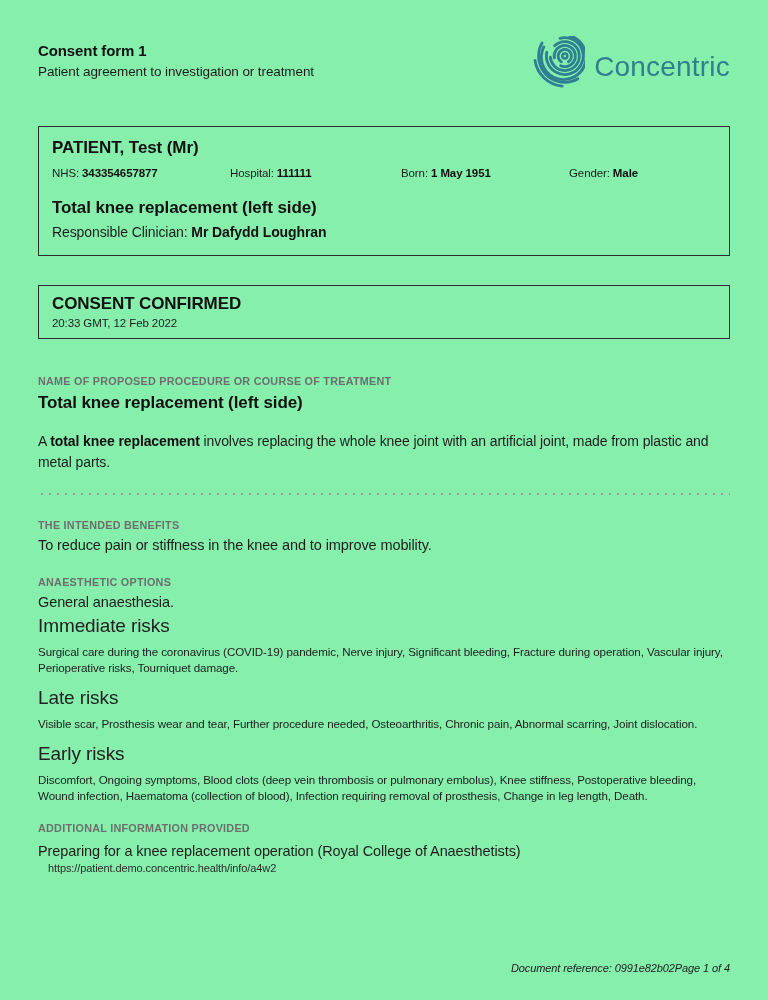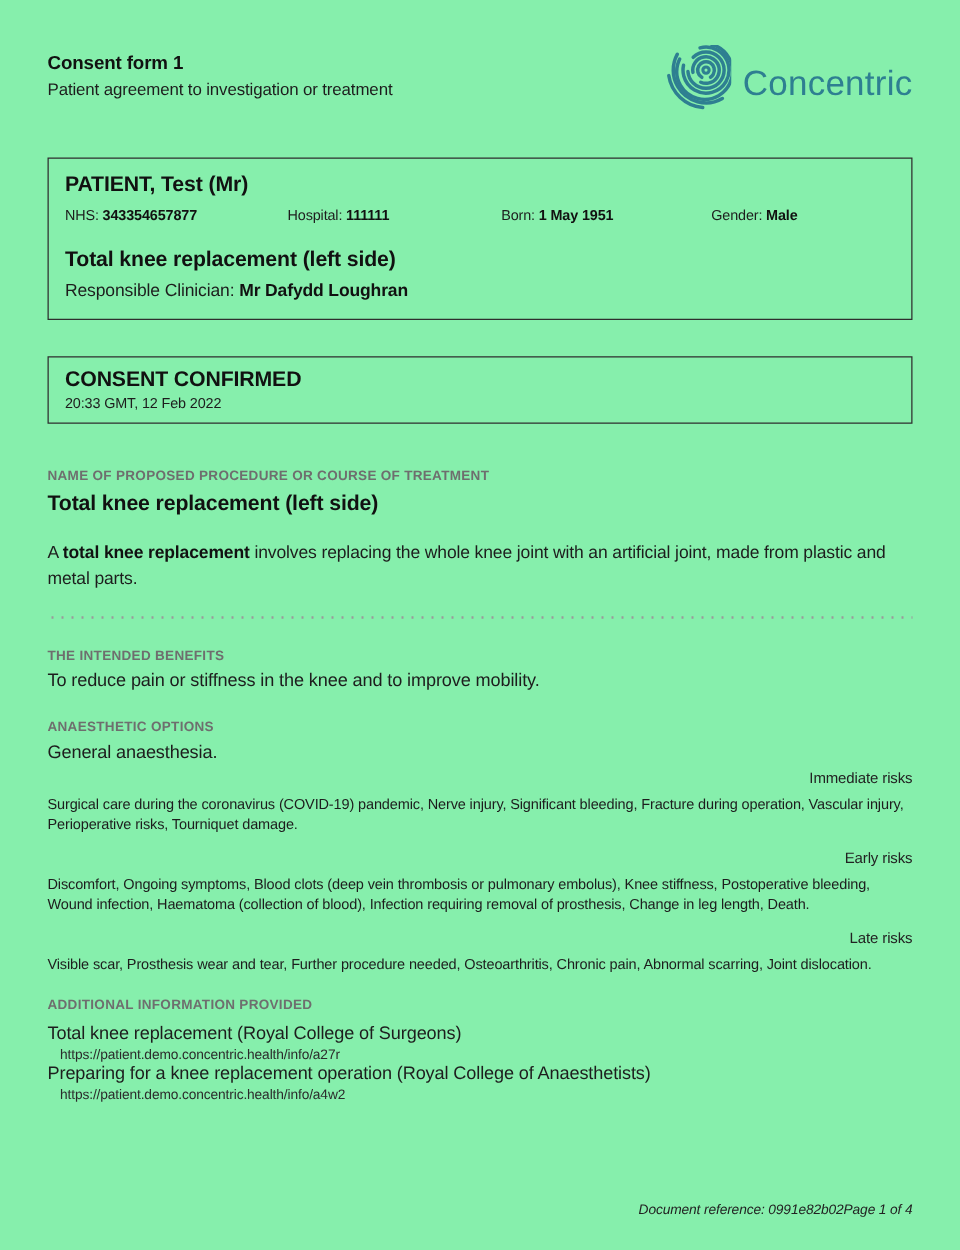--- a/index.html
+++ b/index.html
@@ -34,21 +34,21 @@
   .sec-label{font-size:10.8px;font-weight:700;color:#6e6e6e;letter-spacing:0.25px;}
   .lbl-procedure{margin-top:36px;}
   .sec-title{font-size:17px;font-weight:700;color:#111;margin-top:6px;}
   .para{font-size:14px;line-height:20.5px;margin-top:18px;max-width:694px;}
   .para b{color:#111;}
   .dotted{height:2px;margin-top:21px;background-image:radial-gradient(circle,#9a9a9a 0.9px,transparent 1.15px);background-size:8px 2px;background-repeat:repeat-x;background-position:0 50%;}
   .lbl-benefits{margin-top:24px;}
   .sec-text{font-size:14.5px;margin-top:6px;}
   .lbl-anaesthetic{margin-top:23px;}
   .lbl-risks{margin-top:31px;}
-  .risk-title{font-size:12px;color:#222;margin-top:5px;text-align:right;}
+  .risk-title{font-size:19px;color:#222;margin-top:5px;}
   .risk-group + .risk-group .risk-title{margin-top:11px;}
   .risk-text{font-size:11.6px;line-height:16px;margin-top:7px;max-width:696px;}
   .lbl-info{margin-top:18px;}
   .info-title{font-size:14.5px;margin-top:9px;}
   .info-item + .info-item .info-title{margin-top:1px;}
   .info-url{font-size:11px;margin:3px 0 0 10px;color:#2b2b2b;}
   
   .footer{position:absolute;left:32px;right:38px;bottom:26px;display:flex;justify-content:flex-end;font-size:11px;font-style:italic;color:#222;}
 </style>
 </head>
@@ -108,33 +108,29 @@
   <div class="sec-text">To reduce pain or stiffness in the knee and to improve mobility.</div>
 
   <div class="sec-label lbl-anaesthetic">ANAESTHETIC OPTIONS</div>
   <div class="sec-text">General anaesthesia.</div>
 
   <div class="risk-group">
     <div class="risk-title">Immediate risks</div>
     <div class="risk-text">Surgical care during the coronavirus (COVID-19) pandemic, Nerve injury, Significant bleeding, Fracture during operation, Vascular injury, Perioperative risks, Tourniquet damage.</div>
   </div>
   <div class="risk-group">
+    <div class="risk-title">Late risks</div>
+    <div class="risk-text">Visible scar, Prosthesis wear and tear, Further procedure needed, Osteoarthritis, Chronic pain, Abnormal scarring, Joint dislocation.</div>
+  </div>
+  <div class="risk-group">
     <div class="risk-title">Early risks</div>
     <div class="risk-text">Discomfort, Ongoing symptoms, Blood clots (deep vein thrombosis or pulmonary embolus), Knee stiffness, Postoperative bleeding, Wound infection, Haematoma (collection of blood), Infection requiring removal of prosthesis, Change in leg length, Death.</div>
   </div>
-  <div class="risk-group">
-    <div class="risk-title">Late risks</div>
-    <div class="risk-text">Visible scar, Prosthesis wear and tear, Further procedure needed, Osteoarthritis, Chronic pain, Abnormal scarring, Joint dislocation.</div>
-  </div>
 
   <div class="sec-label lbl-info">ADDITIONAL INFORMATION PROVIDED</div>
-  <div class="info-item">
-    <div class="info-title">Total knee replacement (Royal College of Surgeons)</div>
-    <div class="info-url">https://patient.demo.concentric.health/info/a27r</div>
-  </div>
   <div class="info-item">
     <div class="info-title">Preparing for a knee replacement operation (Royal College of Anaesthetists)</div>
     <div class="info-url">https://patient.demo.concentric.health/info/a4w2</div>
   </div>
 
   <div class="footer">
     <span>Document reference: 0991e82b02</span>
     <span>Page 1 of 4</span>
   </div>
 

